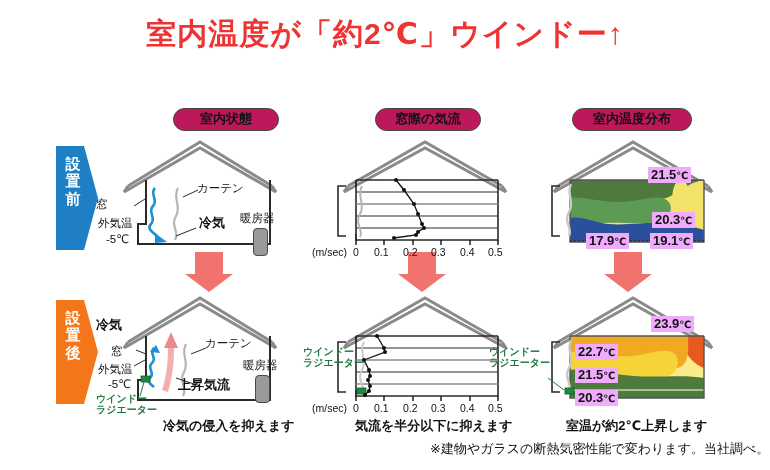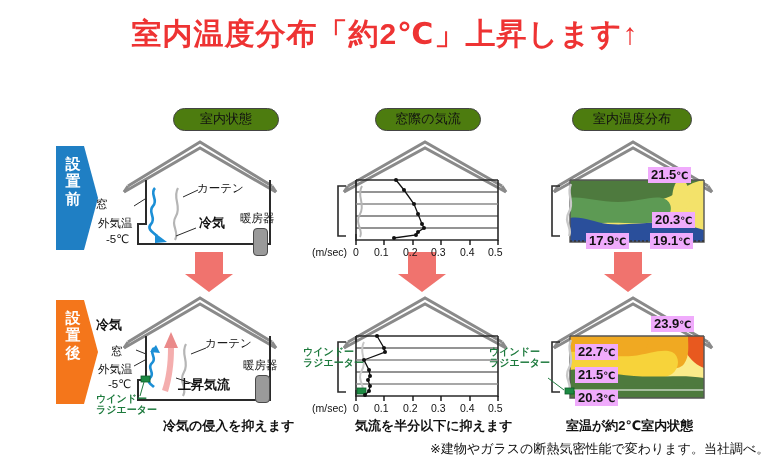--- a/index.html
+++ b/index.html
@@ -13,23 +13,23 @@
 
   
   #title{
     left:0;top:14px;width:770px;text-align:center;
     font-size:30px;font-weight:bold;color:#ee3333;
     letter-spacing:1px;white-space:nowrap;
   }
 
   
   .pill{
-    border:1.5px solid #444;border-radius:14px;background:#4d7c0f;
+    border:1.5px solid #444;border-radius:14px;background:#be185d;
     height:21px;line-height:20px;text-align:center;
-    font-size:13px;font-weight:normal;color:#111;
+    font-size:13px;font-weight:bold;color:#111;
   }
 
   
   .banner{width:42px;height:104px;}
   .banner .chev{
     position:absolute;left:0;top:0;width:42px;height:104px;
   }
   .banner .txt{
     position:absolute;left:0;top:9px;width:34px;
     text-align:center;color:#fff;font-weight:bold;font-size:15px;
@@ -62,21 +62,21 @@
 
   .heater-box{
     background:#9a9a9a;border:1px solid #4a4a4a;border-radius:4px;
   }
 </style>
 </head>
 <body>
 
 <div class="stage">
 
-  <div class="abs" id="title">室内温度分布「約2℃」上昇します↑</div>
+  <div class="abs" id="title">室内温度が「約2℃」ウインドー↑</div>
 
   <div class="abs pill" style="left:173px;top:108px;width:104px;">室内状態</div>
   <div class="abs pill" style="left:572px;top:108px;width:118px;">室内温度分布</div>
   <div class="abs pill" style="left:375px;top:108px;width:104px;">窓際の気流</div>
 
   <div class="abs banner" style="left:56px;top:146px;">
     <svg class="chev" viewBox="0 0 42 104">
       <path d="M0,0 H28 L42,52 L28,104 H0 Z" fill="#1f7fc4"></path>
     </svg>
     <div class="txt">
@@ -346,17 +346,17 @@
     <div>ウインドー</div>
     <div>ラジエーター</div>
   </div>
   <div class="abs chip" style="left:651px;top:316px;"><span>23.9</span><span class="u">℃</span></div>
   <div class="abs chip" style="left:575px;top:344px;"><span>22.7</span><span class="u">℃</span></div>
   <div class="abs chip" style="left:575px;top:367px;"><span>21.5</span><span class="u">℃</span></div>
   <div class="abs chip" style="left:575px;top:390px;"><span>20.3</span><span class="u">℃</span></div>
 
   <div class="abs cap" style="left:163px;top:417px;">冷気の侵入を抑えます</div>
   <div class="abs cap" style="left:355px;top:417px;text-align:right;">気流を半分以下に抑えます</div>
-  <div class="abs cap" style="left:566px;top:417px;">室温が約2℃室内状態</div>
+  <div class="abs cap" style="left:566px;top:417px;">室温が約2℃上昇します</div>
 
   <div class="abs" id="footnote" style="left:430px;top:440px;">※建物やガラスの断熱気密性能で変わります。当社調べ。</div>
 
 </div>
 
 </body></html>

